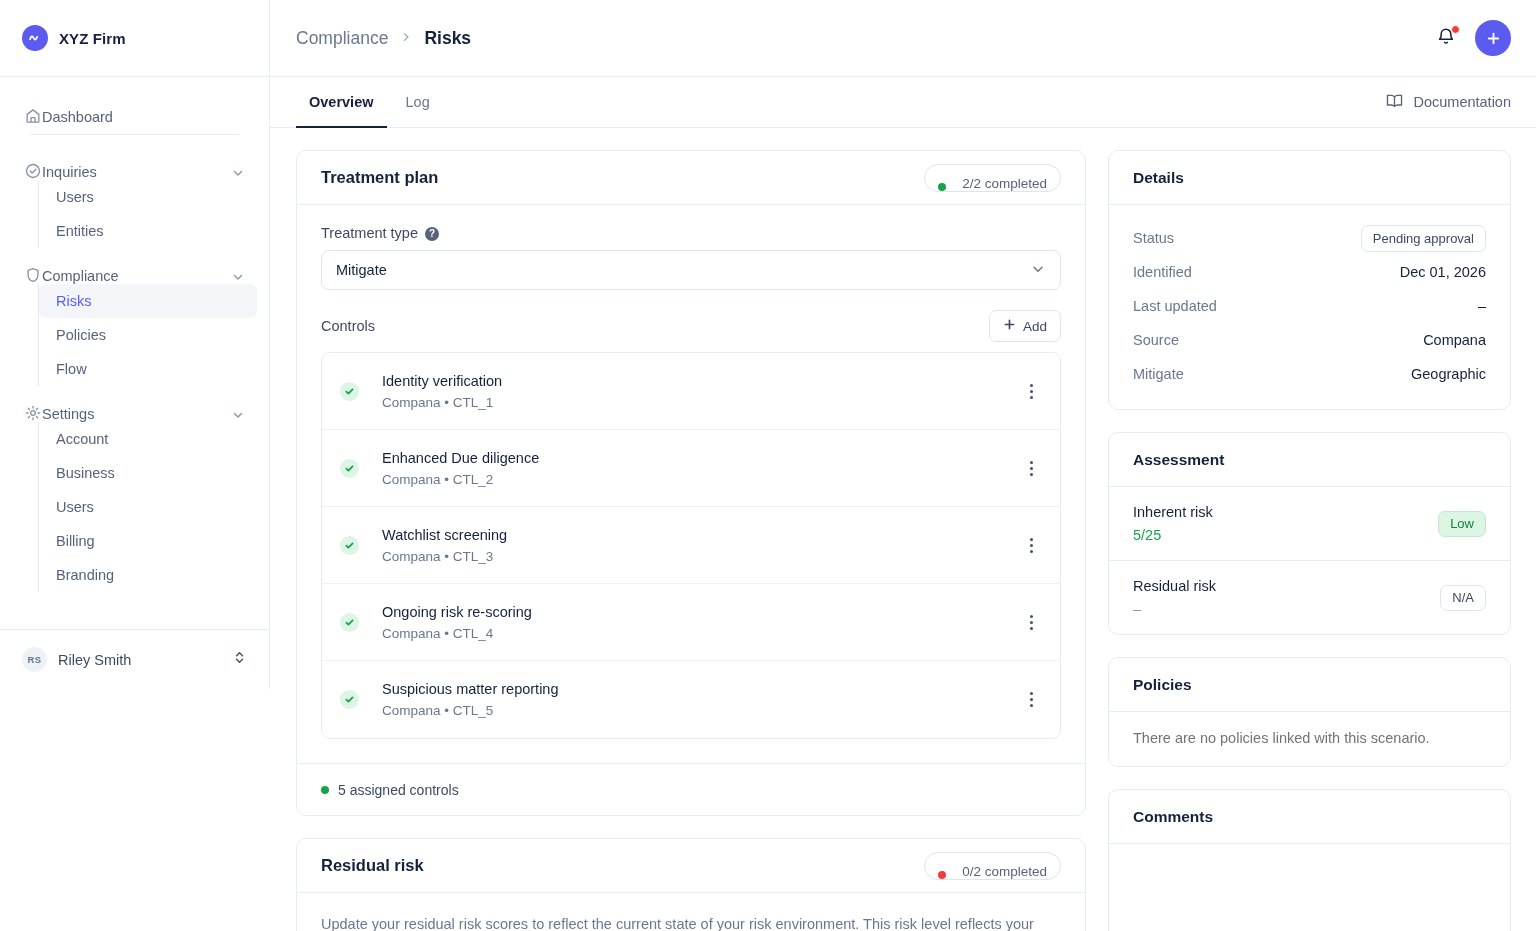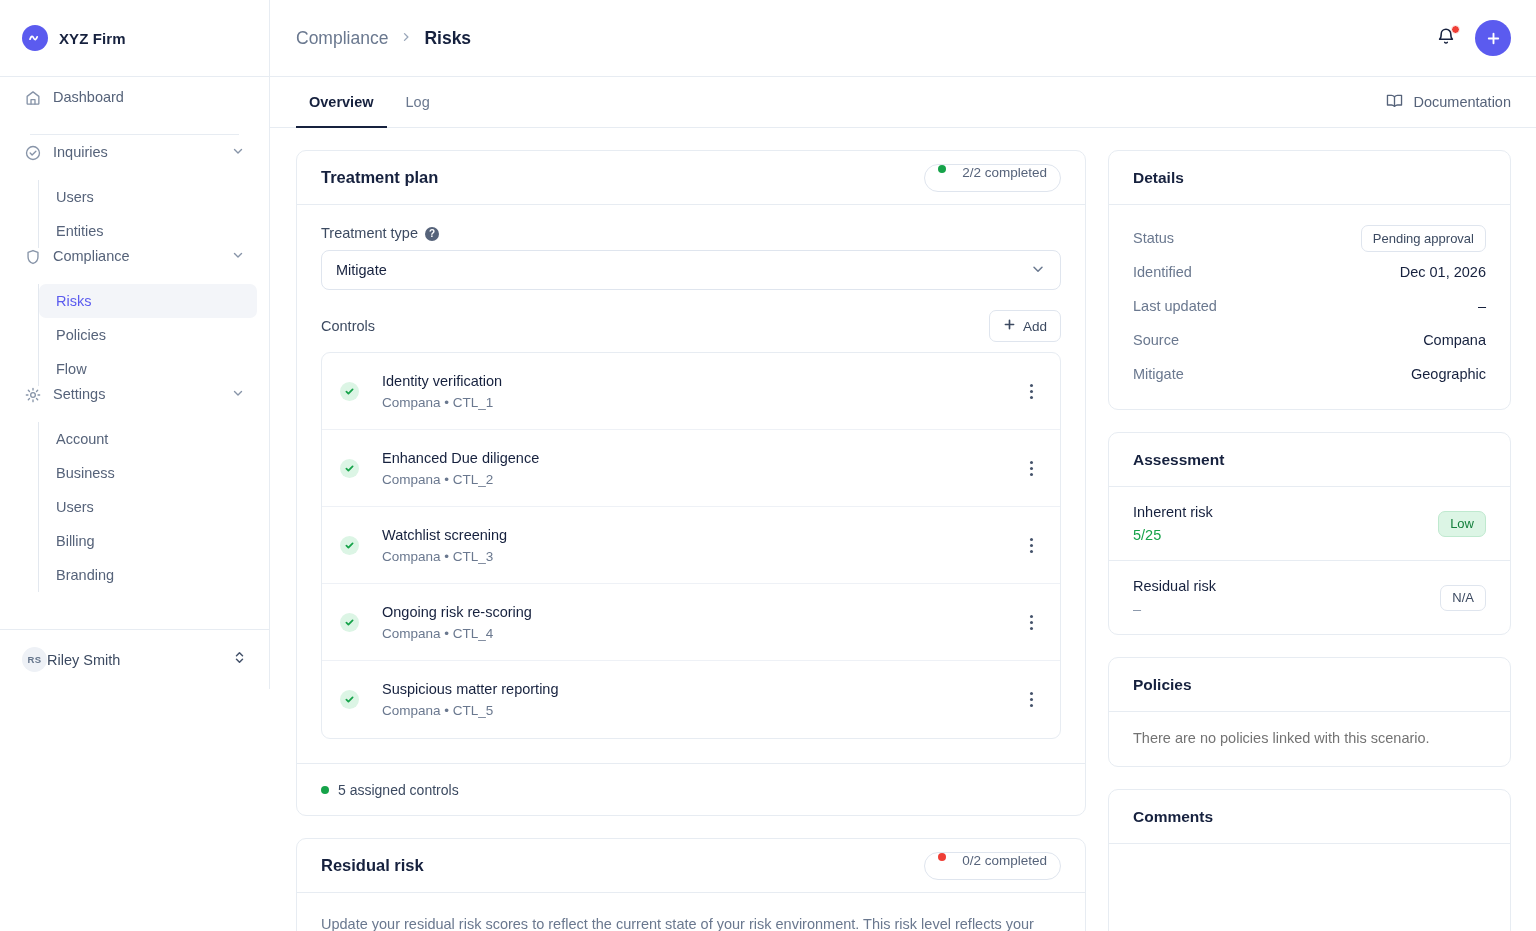--- a/index.html
+++ b/index.html
@@ -29,21 +29,21 @@
     width: 26px; height: 26px; border-radius: 50%;
     background: #5b5bef;
     display: flex; align-items: center; justify-content: center;
     flex: 0 0 26px;
   }
   .brand-name { font-size: 15px; font-weight: 700; color: #16213e; letter-spacing: .1px; }
 
   .nav { flex: 1 1 auto; padding: 12px 0 0 0; overflow: hidden; }
   .nav-top { padding: 0 12px; }
   .nav-row {
-    display: flex; align-items: flex-start; gap: 11px;
+    display: flex; align-items: flex-end; 
     height: 36px; padding: 0 12px; border-radius: 7px;
     font-size: 14.5px; color: #56637a; cursor: pointer;
     position: relative;
   }
   .nav-row .ico { width: 18px; height: 18px; flex: 0 0 18px; display:flex; align-items:center; justify-content:center; }
   .nav-row .lbl { flex: 1 1 auto; }
   .nav-row .chev { width: 14px; height: 14px; flex: 0 0 14px; }
   .nav-divider { height: 1px; background: #e7ecf2; margin: 9px 18px 9px 18px; }
 
   .subnav { margin-left: 26px; border-left: 1.5px solid #e3e8ef; padding-left: 0; }
@@ -51,21 +51,21 @@
     display: block; height: 34px; line-height: 34px;
     padding-left: 17px; margin-left: 0;
     font-size: 14.5px; color: #56637a; cursor: pointer;
     border-radius: 7px;
   }
   .subnav-item.active { background: #f3f5f9; color: #5b5bef; }
 
   .user-bar {
     height: 60px; flex: 0 0 60px;
     border-top: 1px solid #e7ecf2;
-    display: flex; align-items: center; 
+    display: flex; align-items: center; gap: 11px;
     padding: 0 22px;
   }
   .avatar {
     width: 25px; height: 25px; border-radius: 50%;
     background: #eef1f6; color: #64748b;
     font-size: 9.5px; font-weight: 700; letter-spacing: .3px;
     display: flex; align-items: center; justify-content: center; flex: 0 0 25px;
   }
   .user-name { flex: 1 1 auto; font-size: 14.5px; color: #3c4a61; }
 
@@ -124,21 +124,21 @@
     background: #fff; border: 1px solid #e7ecf2; border-radius: 10px;
   }
   .card-head {
     height: 54px; display: flex; align-items: center;
     padding: 0 24px; border-bottom: 1px solid #e7ecf2;
   }
   .card-title { font-size: 16.5px; font-weight: 700; color: #16213e; flex: 1 1 auto; }
   .card-title.sm { font-size: 15.5px; }
 
   .pill {
-    display: inline-flex; align-items: flex-start; gap: 16px;
+    display: inline-flex; align-items: flex-end; gap: 16px;
     height: 28px; padding: 0 13px; border-radius: 14px;
     border: 1px solid #dfe5ee; font-size: 13.5px; color: #56637a; background: #fff;
   }
   .dot { width: 8px; height: 8px; border-radius: 50%; flex: 0 0 8px; }
   .dot.green { background: #16a34a; }
   .dot.red { background: #ef3e36; }
 
   .card-body { padding: 20px 24px 24px 24px; }
 
   .field-label {

